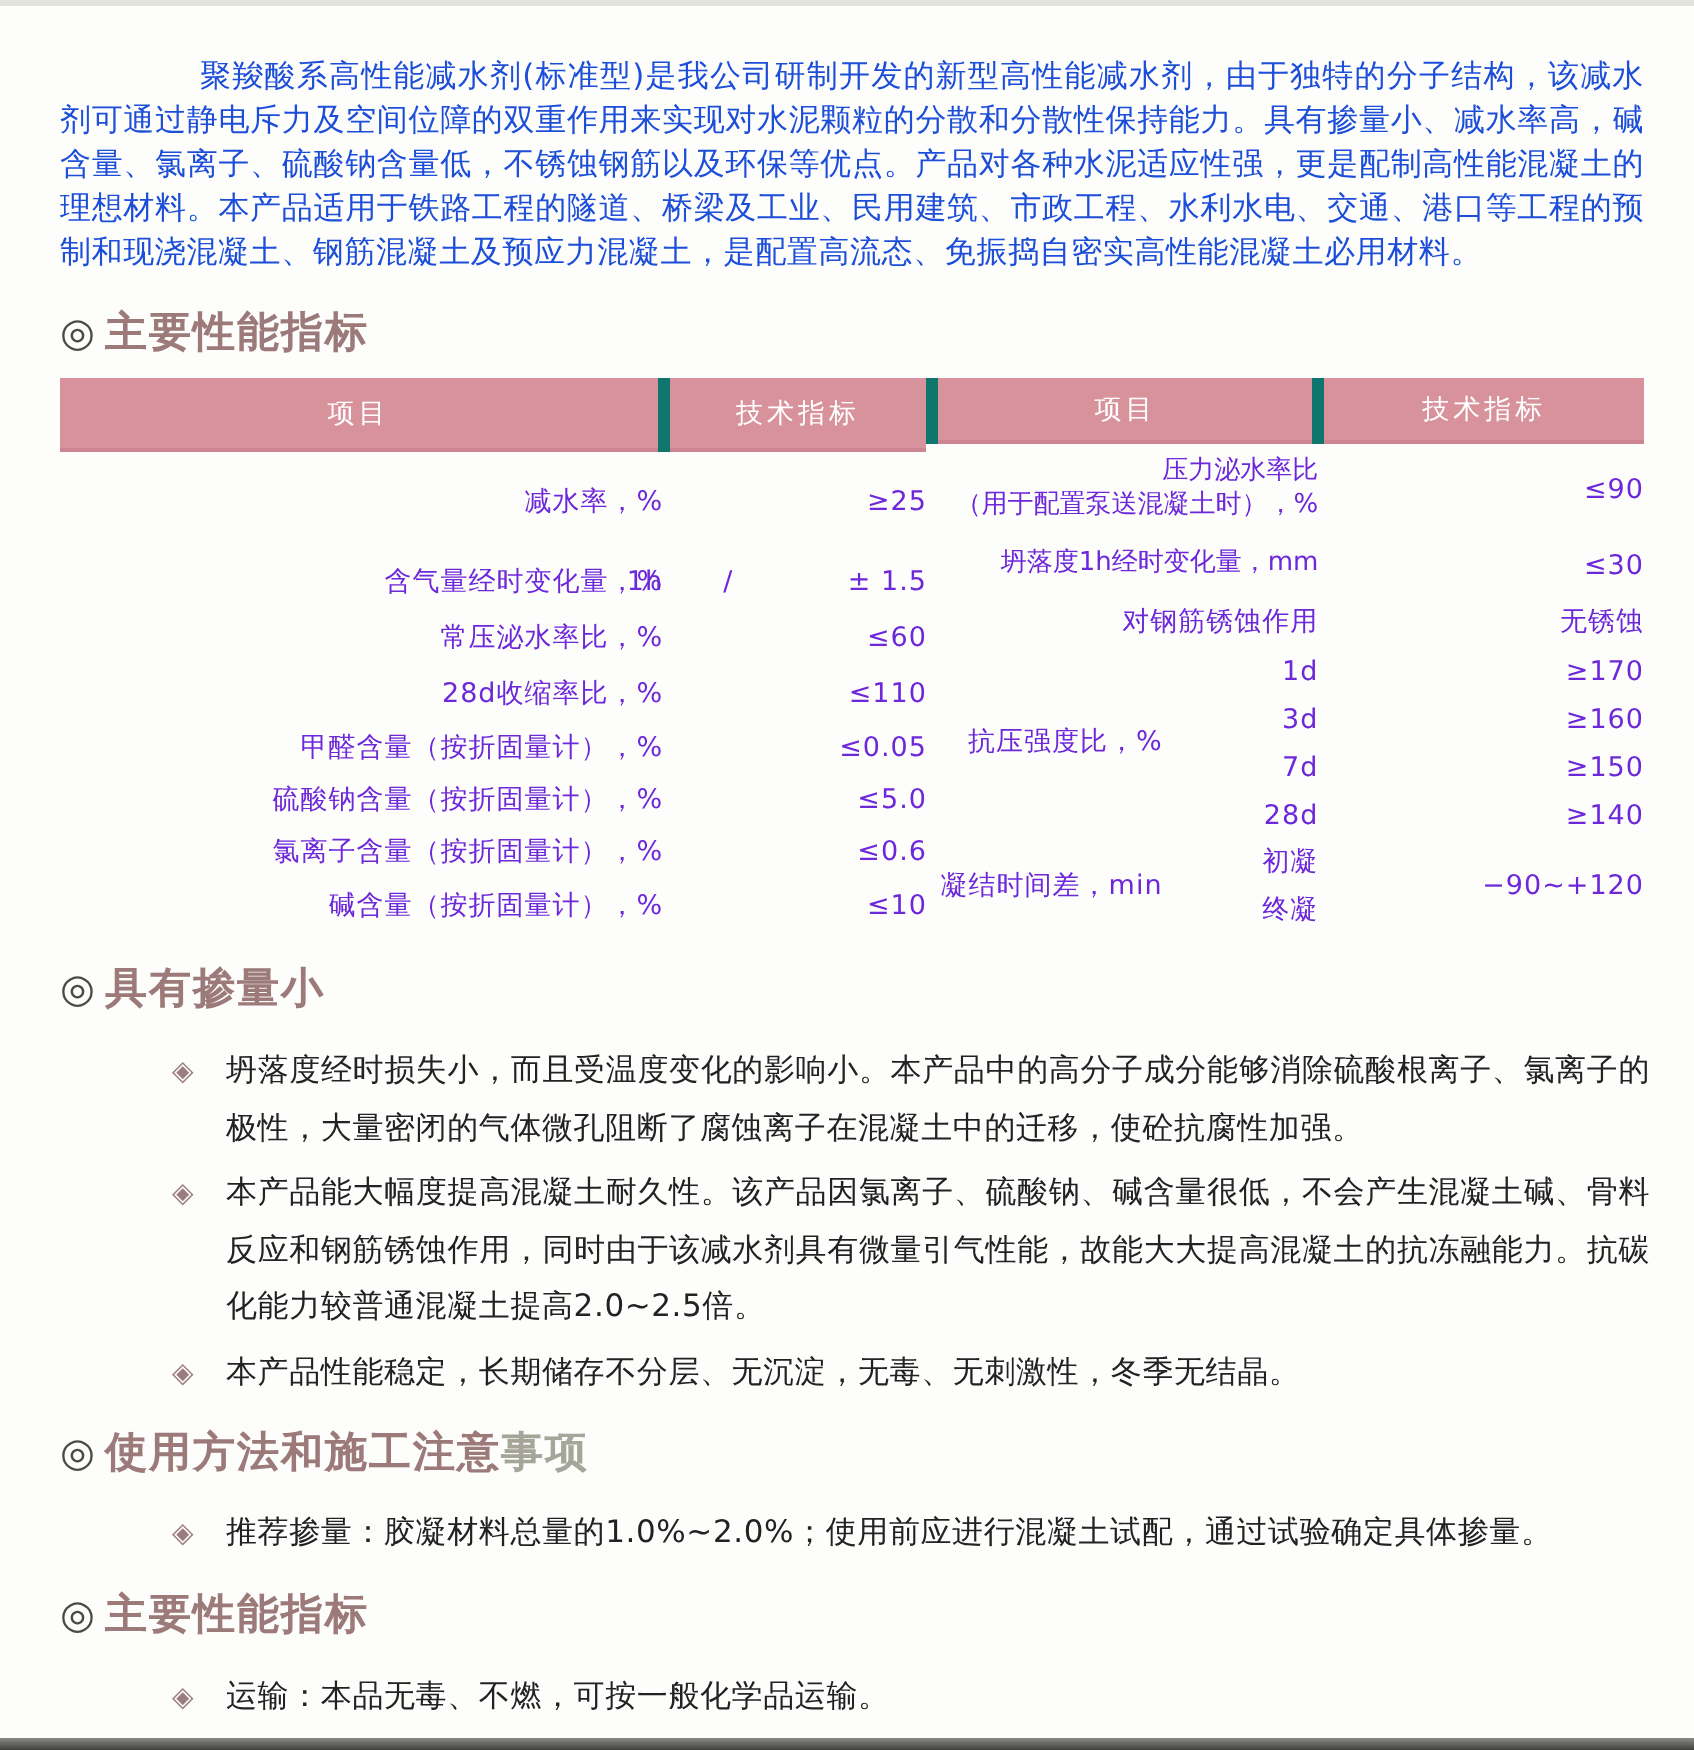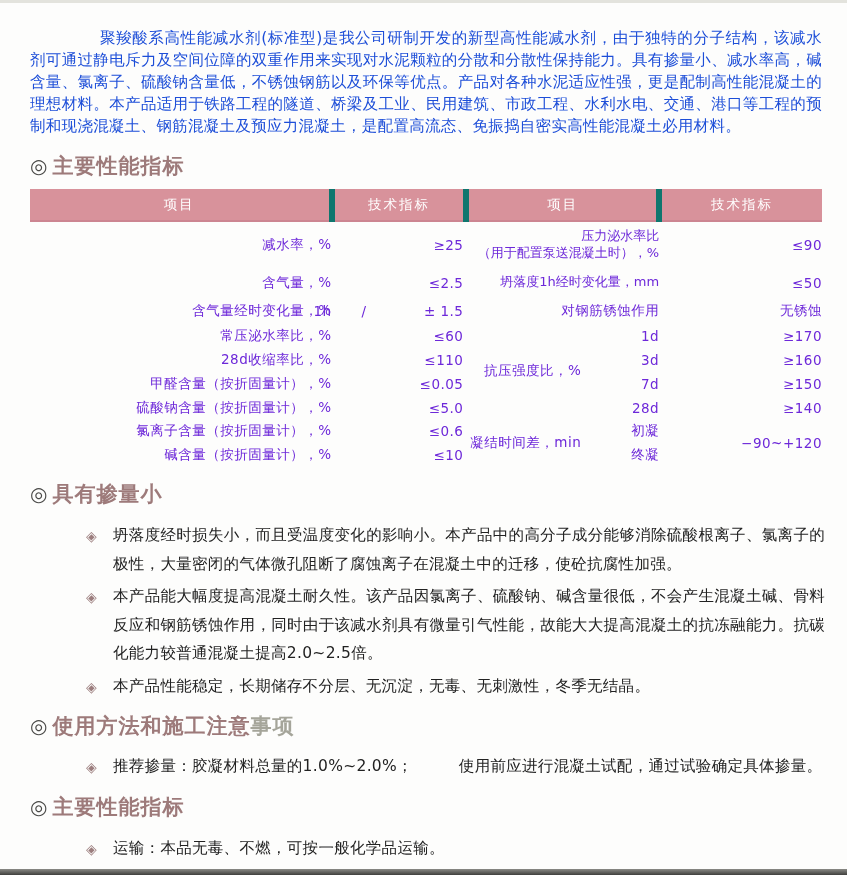--- a/index.html
+++ b/index.html
@@ -60,21 +60,21 @@
     font-size:15.5px;line-height:28.6px;letter-spacing:.3px;color:#222;
     text-align:justify;width:712px;
   }
   li .diamond{
     position:absolute;left:56px;top:1px;color:#9b7d7d;font-size:14px;
   }
   .ul-adv{margin-top:14px;}
   .ul-usage{margin-top:13px;}
   .ul-pack{margin-top:14px;}
   .ul-pack li{margin-bottom:9px;}
-  .gap-left{margin-left:46px;}
+  .gap-left{}
 </style>
 </head>
 <body>
 
 <div class="page">
   <div class="edge-top"></div>
 
   <div class="content">
 
     <p class="intro">聚羧酸系高性能减水剂(标准型)是我公司研制开发的新型高性能减水剂，由于独特的分子结构，该减水剂可通过静电斥力及空间位障的双重作用来实现对水泥颗粒的分散和分散性保持能力。具有掺量小、减水率高，碱含量、氯离子、硫酸钠含量低，不锈蚀钢筋以及环保等优点。产品对各种水泥适应性强，更是配制高性能混凝土的理想材料。本产品适用于铁路工程的隧道、桥梁及工业、民用建筑、市政工程、水利水电、交通、港口等工程的预制和现浇混凝土、钢筋混凝土及预应力混凝土，是配置高流态、免振捣自密实高性能混凝土必用材料。</p>
@@ -89,24 +89,20 @@
             <col style="width:132px">
           </colgroup>
         <tbody>
             <tr>
           <th>项目</th>
           <th class="th-div">技术指标</th>
         </tr>
         <tr style="height:46px">
           <td>减水率，%</td>
           <td>≥25</td>
-        </tr>
-        <tr style="height:31px">
-          <td>含气量，%</td>
-          <td>≤2.5</td>
         </tr>
         <tr style="height:25px">
           <td class="rel">
             <span>含气量经时变化量，%</span>
             <span class="pos-1h">1h</span>
           </td>
           <td class="rel">
             <span class="pos-slash">/</span>
             <span class="pos-pm">± 1.5</span>
           </td>
@@ -151,21 +147,21 @@
         </tr>
         <tr style="height:46px">
           <td colspan="2">
             <div class="lbl2">压力泌水率比</div>
             <div class="lbl2">（用于配置泵送混凝土时），%</div>
           </td>
           <td>≤90</td>
         </tr>
         <tr style="height:31px">
           <td colspan="2" class="lbl2">坍落度1h经时变化量，mm</td>
-          <td>≤50</td>
+          <td>≤30</td>
         </tr>
         <tr style="height:25px">
           <td colspan="2">对钢筋锈蚀作用</td>
           <td>无锈蚀</td>
         </tr>
         <tr style="height:25px">
           <td rowspan="4">抗压强度比，%</td>
           <td>1d</td>
           <td>≥170</td>
         </tr>

